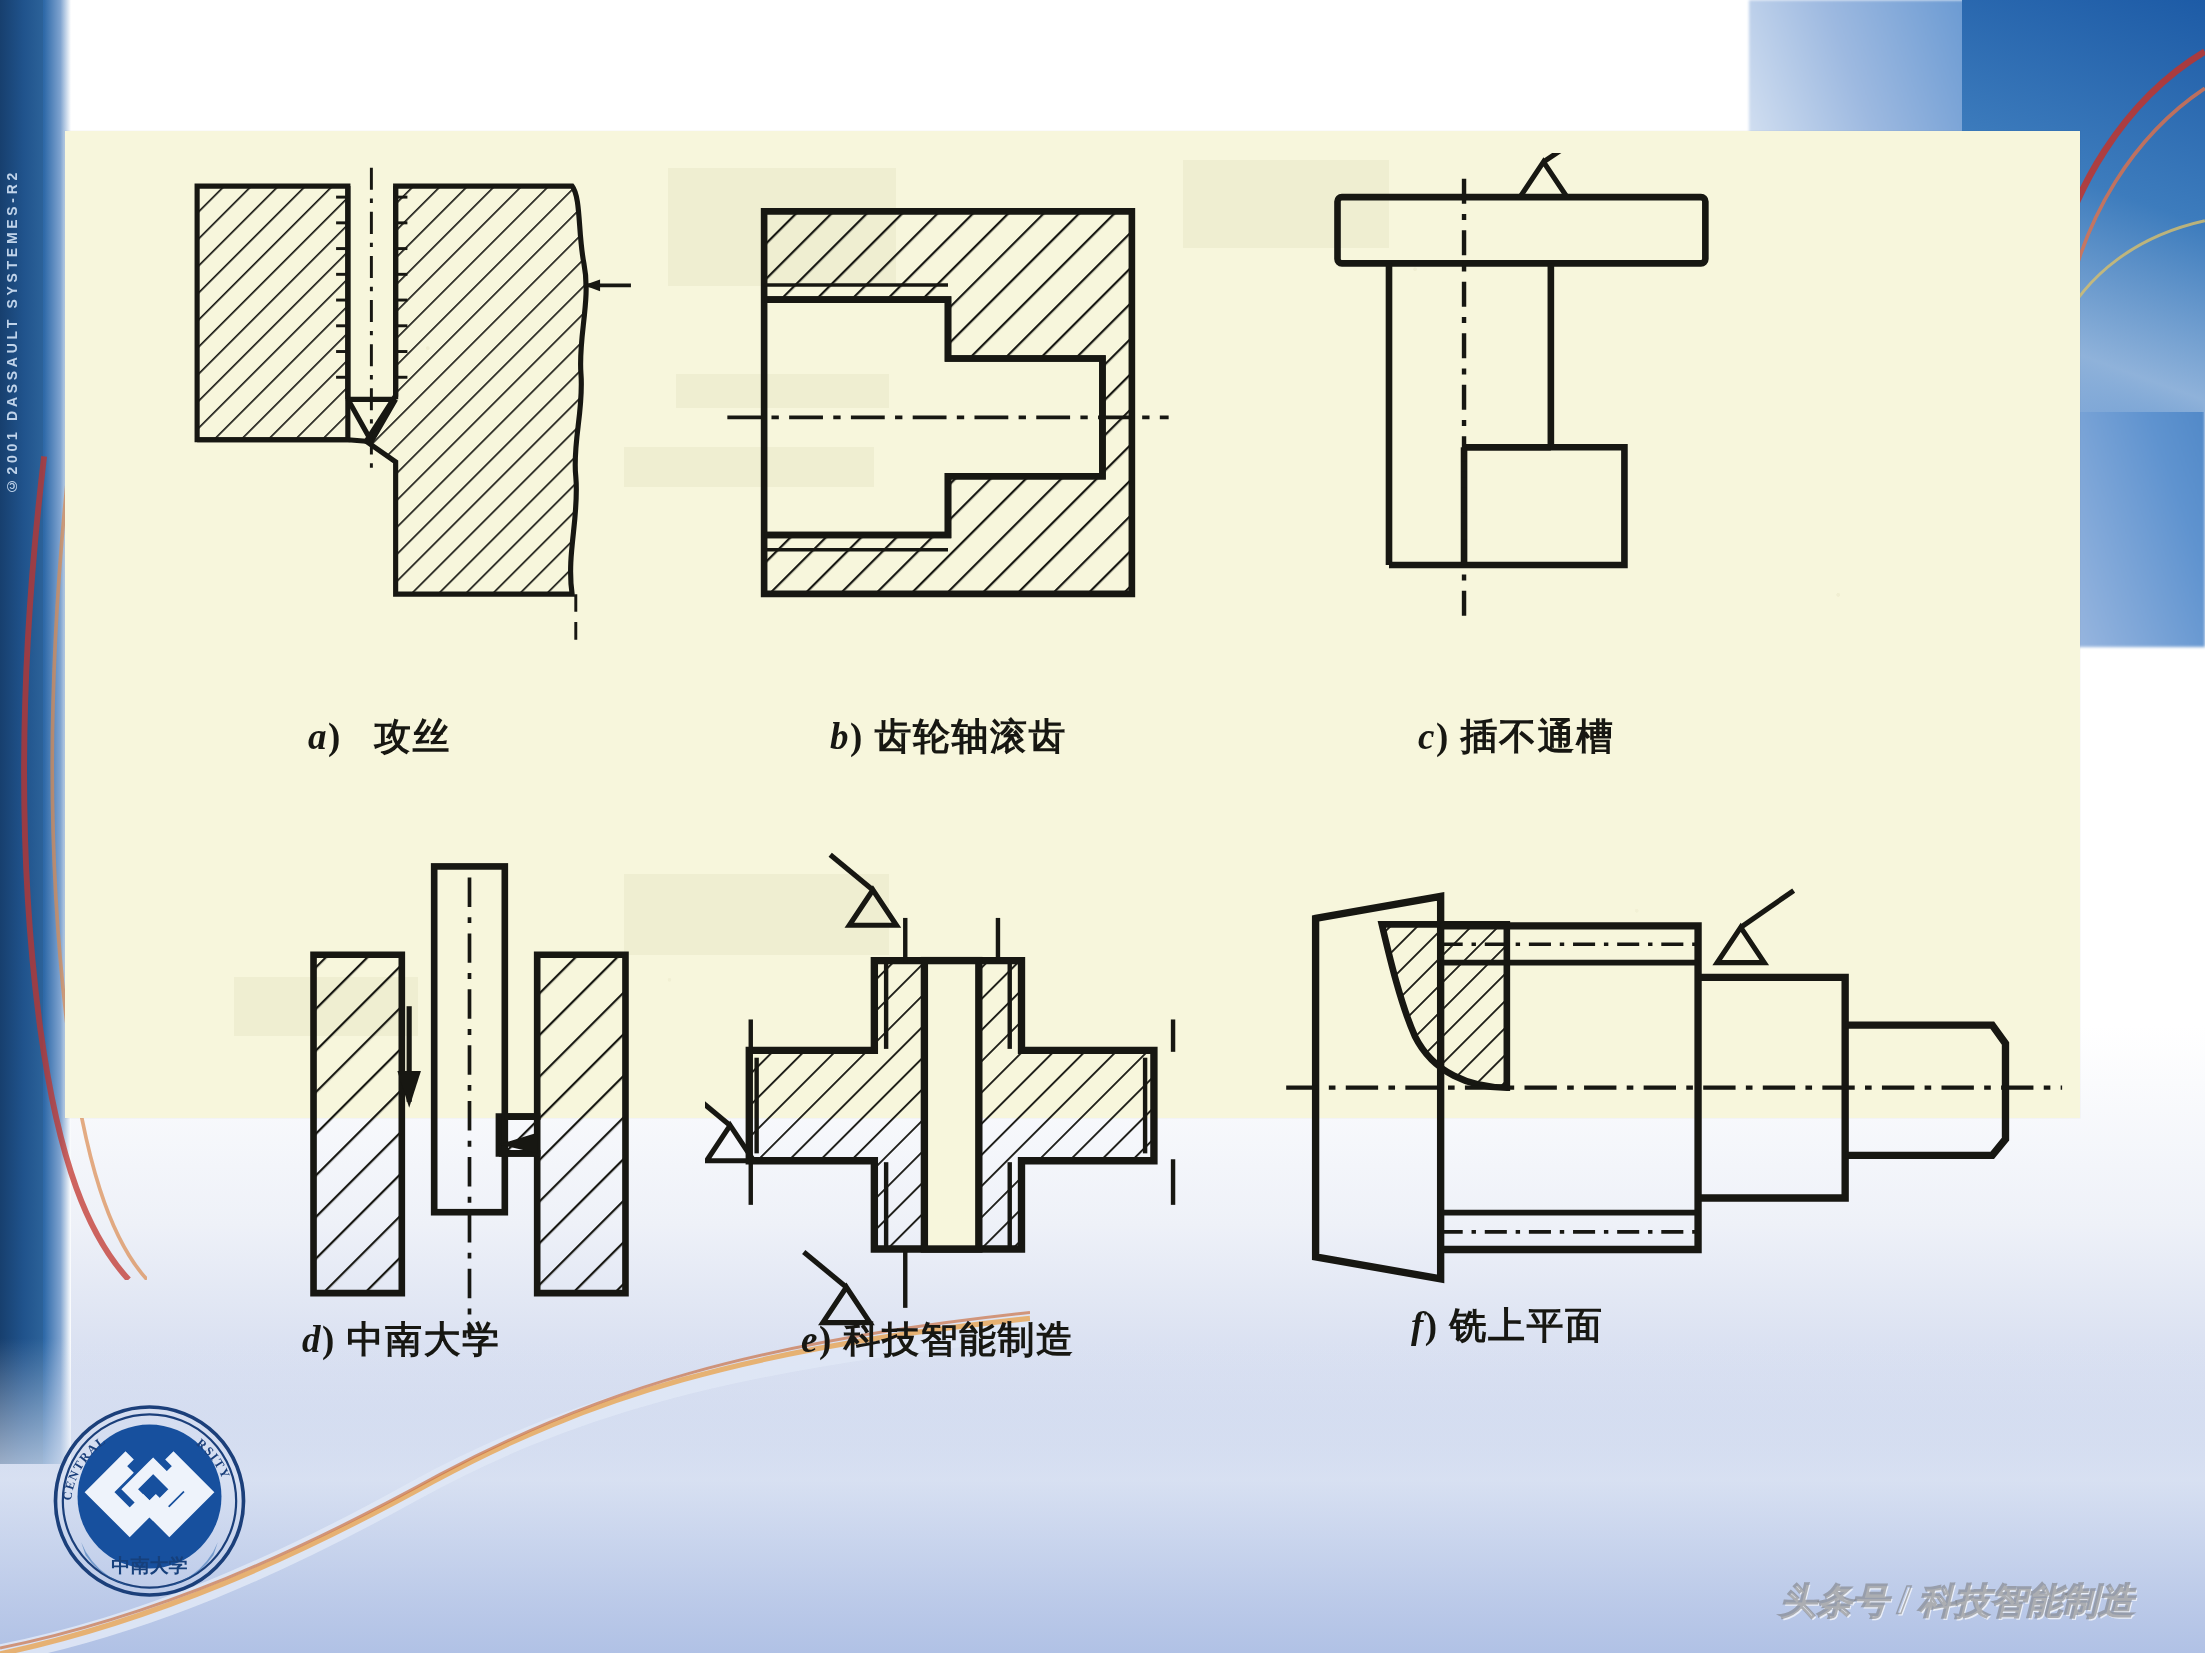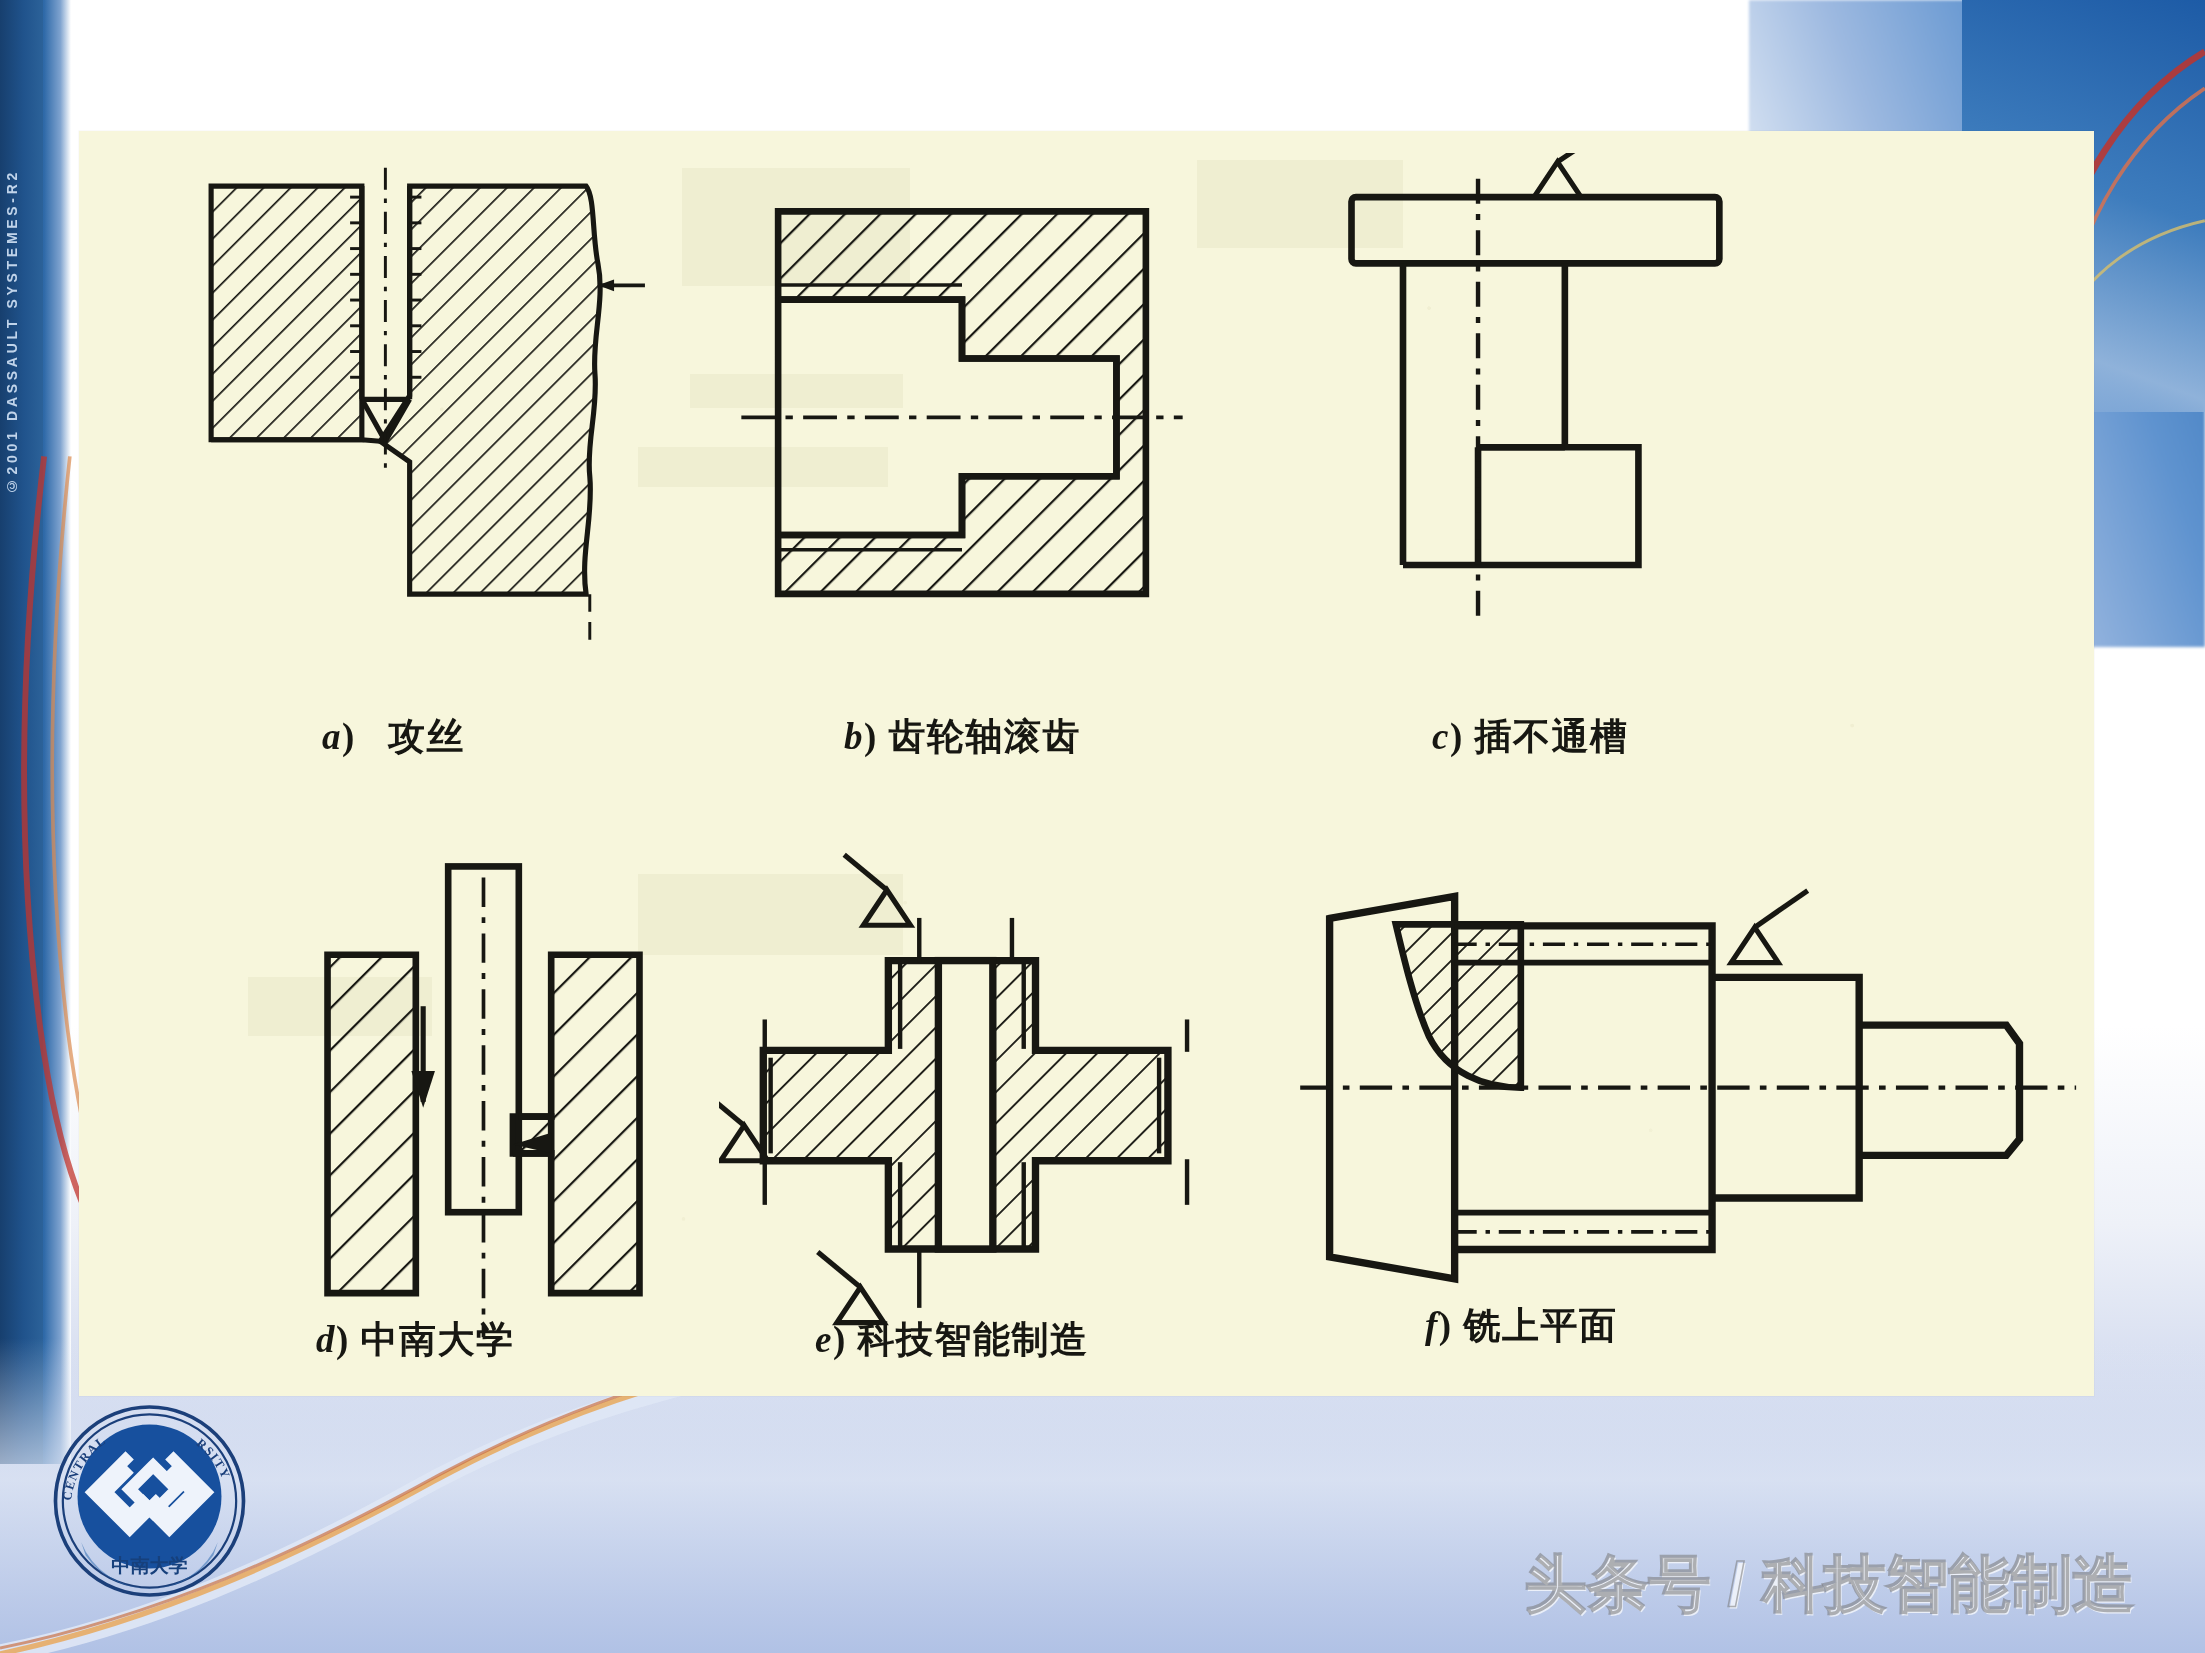--- a/index.html
+++ b/index.html
@@ -45,21 +45,21 @@
   }
   
   .swoosh{position:absolute;pointer-events:none;}
   
   .bottom-fade{
     position:absolute;left:0;bottom:0;width:100%;height:316px;
     background:linear-gradient(to bottom, rgba(255,255,255,0) 0%, rgba(221,229,244,.75) 45%, rgba(176,193,229,.95) 100%);
   }
   
   #figure{
-    position:absolute;left:79px;top:131px;width:2015px;height:1265px;
+    position:absolute;left:65px;top:131px;width:2015px;height:987px;
     background:#f7f6dc;
     box-shadow:0 0 0 0.7px rgba(0,0,0,.03);
   }
   .paper-noise{
     position:absolute;inset:0;
     background-image:
       radial-gradient(circle at 18% 22%, rgba(160,150,90,.10) 0 1.5px, transparent 2.2px),
       radial-gradient(circle at 67% 14%, rgba(160,150,90,.08) 0 1.5px, transparent 2.2px),
       radial-gradient(circle at 41% 61%, rgba(160,150,90,.07) 0 1.5px, transparent 2.2px),
       radial-gradient(circle at 88% 47%, rgba(160,150,90,.09) 0 1.5px, transparent 2.2px),
@@ -79,25 +79,26 @@
     white-space:nowrap;
     letter-spacing:1.5px;
   }
   .cap .lat{font-style:italic;font-family:"Liberation Serif",serif;font-weight:bold;}
   
   #csu-logo{position:absolute;left:43px;top:1398px;width:213px;height:206px;}
   
   #watermark{
     position:absolute;right:71px;bottom:28px;
     font-family:"Liberation Sans", sans-serif;
-    font-size:62px;font-weight:bold;
+    font-size:36px;font-weight:bold;
     color:rgba(255,255,255,.0);
     -webkit-text-stroke:1.5px rgba(120,120,120,.55);
     text-shadow:1.5px 1.5px 0 rgba(255,255,255,.7);
     white-space:nowrap;
+    font-style:italic;
   }
   svg{display:block;}
 </style>
 </head>
 <body>
 
 <div id="slide">
 
   <div class="sky-right"></div>
   <div class="sky-right2"></div>

